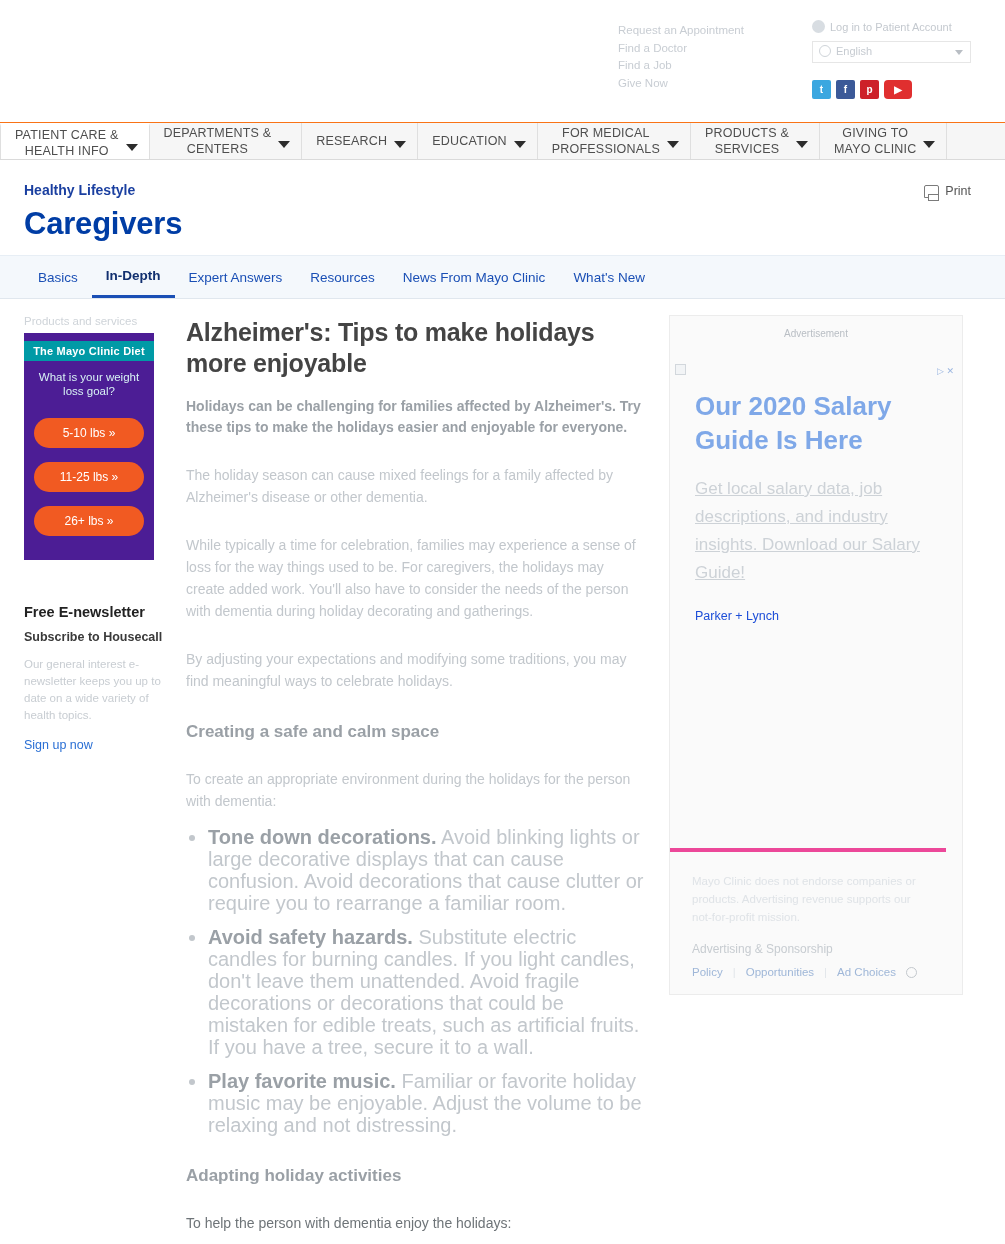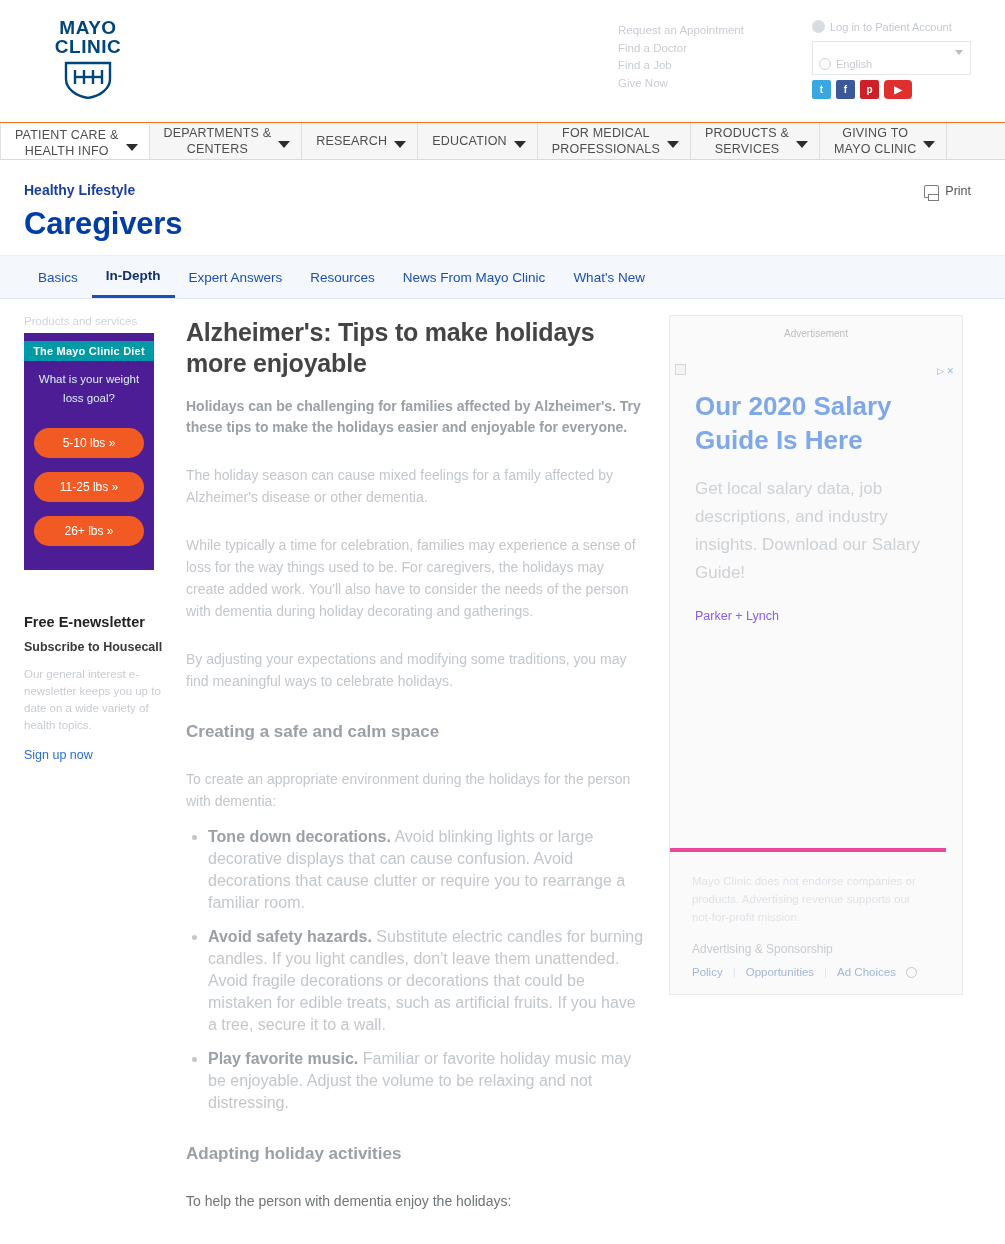--- a/index.html
+++ b/index.html
@@ -29,21 +29,21 @@
     display: flex; align-items: center; justify-content: center; cursor: pointer; }
   .search-btn svg { display: block; }
 
   .hdr-links { position: absolute; left: 618px; top: 22px; width: 190px; }
   .hdr-links a { display: block; font-size: 11.5px; color: #c8cdd3; line-height: 17.5px; text-decoration: none; }
 
   .hdr-right { position: absolute; left: 812px; top: 20px; width: 165px; }
   .hdr-login { font-size: 11px; color: #c4c9cf; display: flex; align-items: center; gap: 5px; }
   .hdr-login .ico { width: 13px; height: 13px; border-radius: 50%; background: #d8dde2; display:inline-block; }
   .lang-sel { margin-top: 8px; width: 159px; height: 22px; border: 1px solid #e6e6e6; background: #fff;
-     display:flex; align-items:flex-start; padding: 16px 6px; font-size: 11px; color: #c6cbd1; position: relative; }
+     display:flex; align-items:flex-end; padding: 5px 6px; font-size: 11px; color: #c6cbd1; position: relative; }
   .lang-sel .globe { width: 12px; height: 12px; border-radius: 50%; border: 1px solid #cfd4d9; margin-right: 5px; }
   .lang-sel .caret { position: absolute; right: 7px; top: 8px; width: 0; height: 0;
      border-left: 4px solid transparent; border-right: 4px solid transparent; border-top: 5px solid #b9bec4; }
 
   .social { position: absolute; left: 812px; top: 80px; display: flex; gap: 5px; align-items: center; }
   .sc { width: 19px; height: 19px; border-radius: 2px; display:flex; align-items:center; justify-content:center;
         color: #fff; font-size: 10px; font-weight: bold; }
   .sc.tw { background: #3ba7e0; } .sc.fb { background: #3b5998; }
   .sc.pn { background: #cd2029; } .sc.yt { background: #e02f2f; width: 28px; border-radius: 4px; }
 
@@ -77,74 +77,63 @@
   
   .body { display: flex; padding-top: 16px; }
   .lcol { width: 172px; padding-left: 24px; }
   .ccol { width: 497px; padding: 0 24px 0 14px; }
   .rcol { width: 312px; padding-right: 18px; }
 
   .pands { font-size: 11.5px; color: #cfd4d9; margin-bottom: 6px; }
   .promo { width: 130px; background: #4c1d95; padding-top: 8px; }
   .promo .pt { text-align: center; color: #fff; font-size: 11px; font-weight: bold; letter-spacing: .2px;
                 background: #009aa6; padding: 4px 0; }
-  .promo .ps { text-align: center; color: #d8f2f5; font-size: 11.5px; line-height: 19px; padding: 9px 4px 6px; }
+  .promo .ps { text-align: center; color: #d8f2f5; font-size: 11.5px; line-height: 14px; padding: 9px 4px 6px; }
   .promo .pill { margin: 14px auto; width: 110px; height: 30px; border-radius: 15px; background: #f15a22;
     color: #fff; font-size: 12px; display: flex; align-items: center; justify-content: center; cursor: pointer; }
   .promo .tail { height: 10px; }
 
   .news-h { font-size: 14.5px; font-weight: bold; color: #222; margin-top: 44px; }
   .news-s { font-size: 12.5px; font-weight: bold; color: #3a3a3a; line-height: 17px; margin-top: 9px; }
   .news-p { font-size: 11.5px; color: #c8cdd2; line-height: 17px; margin-top: 10px; }
   .news-l { font-size: 12.5px; color: #2a6fd4; margin-top: 14px; cursor: pointer; }
 
   h1.art { font-size: 25px; line-height: 31px; color: #444; font-weight: bold; margin: 2px 0 0; letter-spacing: -.2px; }
   p.lede { font-size: 14px; line-height: 21px; color: #9aa0a6; font-weight: bold; margin: 17px 0 0; }
   .byline { font-size: 12.5px; color: #9fb7d8; margin: 28px 0 0; }
   p.bodytext { font-size: 14px; line-height: 22px; color: #c2c7cc; margin: 26px 0 0; }
   h2.sec { font-size: 17px; color: #9aa0a6; font-weight: bold; margin: 30px 0 0; }
   ul.bul { margin: 14px 0 0; padding-left: 22px; }
-  ul.bul li { font-size: 16px; line-height: 22px; color: #c2c7cc; margin-bottom: 12px; }
+  ul.bul li { font-size: 20px; line-height: 22px; color: #c2c7cc; margin-bottom: 12px; }
   ul.bul li b { color: #9aa0a6; }
   p.dark { color: #6e7478; }
 
   
   .ad { border: 1px solid #ececec; background: #fafafa; height: 680px; position: relative; }
   .ad-lbl { text-align: center; font-size: 10px; color: #b9bec4; padding-top: 12px; }
   .ad-img-ph { position: absolute; left: 5px; top: 48px; width: 11px; height: 11px;
      border: 1px solid #d2d7dc; background:#f2f4f6; }
   .ad-dbx { position: absolute; right: 8px; top: 50px; font-size: 9px; color: #9bb6e0; }
   .ad-h1 { margin: 50px 25px 0; font-size: 26px; line-height: 34px; color: #7fa8e8; font-weight: bold; }
-  .ad-p { margin: 18px 25px 0; font-size: 17px; line-height: 28px; color: #cdd2d7; }
-  .ad-link { margin: 22px 25px 0; font-size: 12.5px; color: #8b5cf6; }
+  .ad-p { margin: 18px 25px 0; font-size: 17px; line-height: 28px; color: #cdd2d7; text-decoration: underline; }
+  .ad-link { margin: 22px 25px 0; font-size: 12.5px; color: #1d4ed8; }
   .ad-foot { position: absolute; left: 0; right: 16px; bottom: 0; border-top: 4px solid #ec4899; padding: 20px 22px 16px; }
   .ad-foot .disc { font-size: 11.5px; line-height: 18px; color: #dfe3e7; }
   .ad-foot .ttl { font-size: 12px; color: #c7ccd1; margin-top: 16px; }
   .ad-foot .links { display: flex; align-items: center; gap: 10px; margin-top: 10px; font-size: 11.5px; color: #9fb7d8; }
   .ad-foot .links span.sep { color: #e2e6ea; }
   .ad-foot .mm { width: 11px; height: 11px; border: 1px solid #c3c8cd; border-radius: 50%; display:inline-block; }
 </style>
 </head>
 <body>
 
 <div class="page">
 
   <div class="header">
 
-    <div class="logo">
-      <div class="l1">MAYO</div>
-      <div class="l2">CLINIC</div>
-      <div class="shield">
-        <svg width="52" height="38" viewBox="0 0 52 38">
-          <path d="M4 2 h44 v16 c0 10 -10 17 -22 19 C14 35 4 28 4 18 Z" fill="none" stroke="#00457c" stroke-width="2.4"></path>
-          <path d="M13 9 v14 M22 9 v14 M31 9 v14 M40 9 v14" stroke="#00457c" stroke-width="2.4" fill="none"></path>
-          <path d="M13 16 h27" stroke="#00457c" stroke-width="2.4"></path>
-        </svg>
-      </div>
-    </div>
 
 
     <div class="hdr-links">
       <a>Request an Appointment</a>
       <a>Find a Doctor</a>
       <a>Find a Job</a>
       <a>Give Now</a>
     </div>
 
     <div class="hdr-right">

